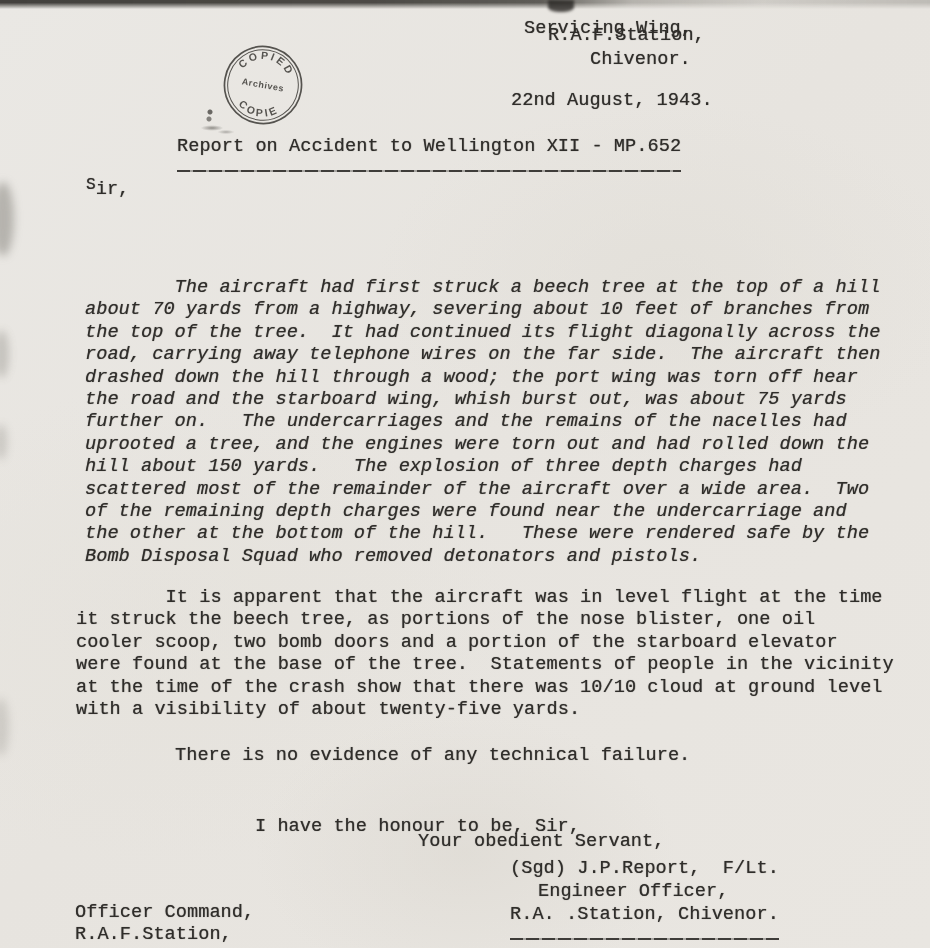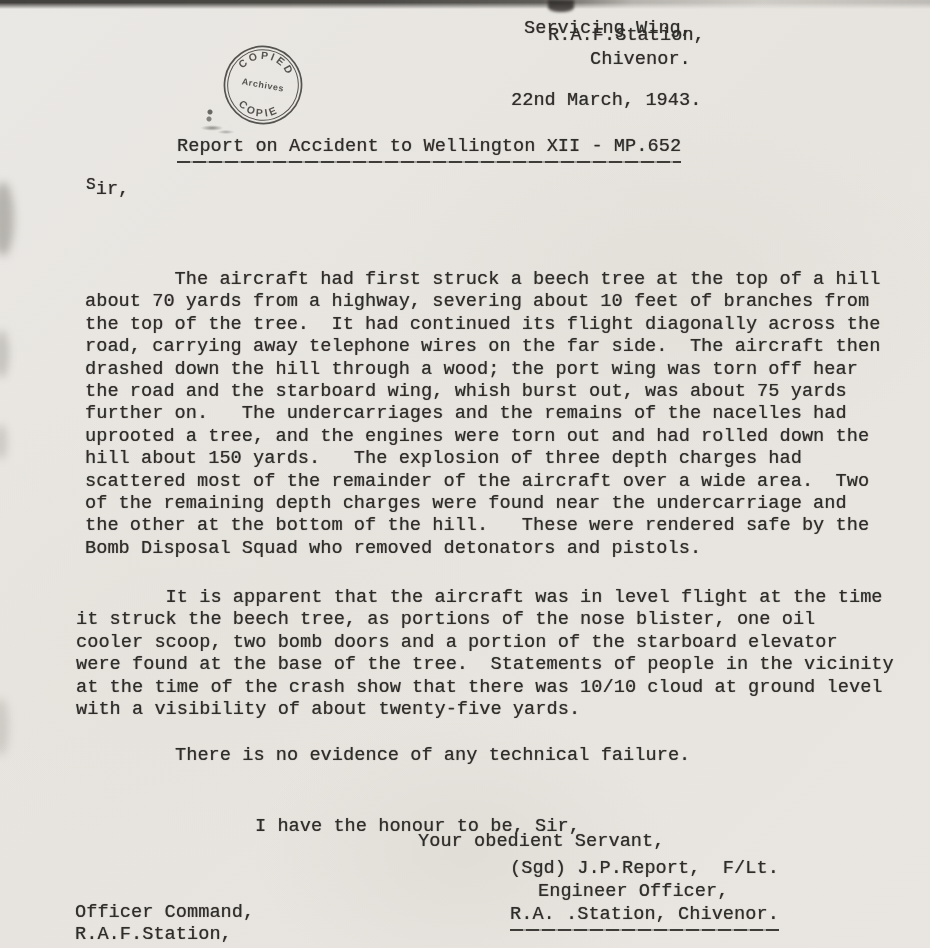--- a/index.html
+++ b/index.html
@@ -56,21 +56,21 @@
   .tw {
     position: absolute;
     font-size: 18.5px; line-height: 22.4px;
     color: #2f2d2a;
     white-space: pre;
     letter-spacing: 0.1px;
     text-shadow: 0 0 1px rgba(47,45,42,0.55), 0.5px 0.4px 0 rgba(47,45,42,0.28);
   }
   .raised { position: relative; top: -5px; font-size: 16px; }
   .underlined {
-    padding-bottom: 5px;
+    padding-bottom: 14px;
     background-image: repeating-linear-gradient(to right,
       rgba(44,42,39,0.9) 0 13px, rgba(44,42,39,0.35) 13px 16px);
     background-size: 100% 2.6px;
     background-repeat: no-repeat;
     background-position: left bottom;
   }
   .stamp { position: absolute; left: 211px; top: 33px; opacity: 0.88; }
   .stamp text {
     font-family: "Liberation Sans", "DejaVu Sans", sans-serif;
     fill: #413f3b; font-weight: bold;
@@ -87,21 +87,21 @@
   <div class="top-notch"></div>
   <div class="edge-blob blob1"></div>
   <div class="edge-blob blob2"></div>
   <div class="edge-blob blob3"></div>
   <div class="edge-blob blob4"></div>
   <div class="stamp-smudge"></div>
 
   <div class="tw" style="left:512px; top:18px;margin-left:12px;">Servicing Wing,</div>
   <div class="tw" style="left:548px; top:25px;">R.A.F.Station,</div>
   <div class="tw" style="left:590px; top:49px;">Chivenor.</div>
-  <div class="tw" style="left:511px; top:90px;">22nd March, 1943.</div>
+  <div class="tw" style="left:511px; top:90px;">22nd August, 1943.</div>
 
   <svg class="stamp" width="104" height="104" viewBox="0 0 104 104">
     <g transform="rotate(10 52 52)">
       <circle cx="52" cy="52" r="38.5" fill="none" stroke="#413f3b" stroke-width="1.7"></circle>
       <circle cx="52" cy="52" r="35.3" fill="none" stroke="#413f3b" stroke-width="1"></circle>
       <defs>
         <path id="arcTop" d="M 26 52 A 26 26 0 0 1 78 52" fill="none"></path>
         <path id="arcBot" d="M 20.5 52 A 31.5 31.5 0 0 0 83.5 52" fill="none"></path>
       </defs>
       <text class="arc-text">
@@ -111,21 +111,21 @@
       <text class="arc-text">
         <textPath href="#arcBot" startOffset="50%" text-anchor="middle">COPIE</textPath>
       </text>
     </g>
   </svg>
 
   <div class="tw underlined" style="left:177px; top:136px;">Report on Accident to Wellington XII - MP.652</div>
 
   <div class="tw" style="left:86px; top:179px;"><span class="raised">S</span><span>ir,</span></div>
 
-  <div class="tw" style="left:85px; top:269px;">        The aircraft had first struck a beech tree at the top of a hill
+  <div class="tw" style="left:85px; top:277px;font-style:italic;">        The aircraft had first struck a beech tree at the top of a hill
 about 70 yards from a highway, severing about 10 feet of branches from
 the top of the tree.  It had continued its flight diagonally across the
 road, carrying away telephone wires on the far side.  The aircraft then
 drashed down the hill through a wood; the port wing was torn off hear
 the road and the starboard wing, whish burst out, was about 75 yards
 further on.   The undercarriages and the remains of the nacelles had
 uprooted a tree, and the engines were torn out and had rolled down the
 hill about 150 yards.   The explosion of three depth charges had
 scattered most of the remainder of the aircraft over a wide area.  Two
 of the remaining depth charges were found near the undercarriage and

